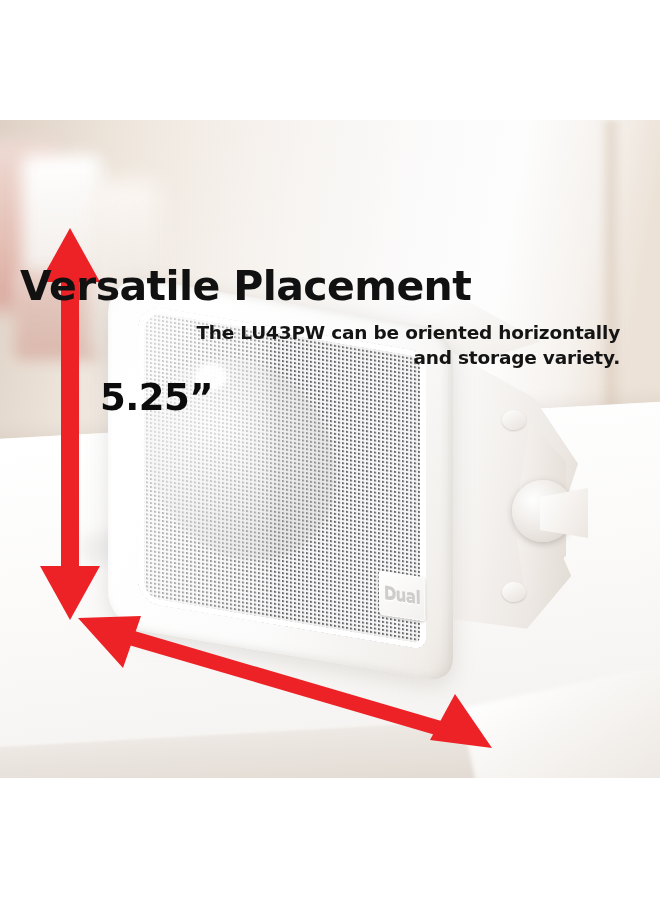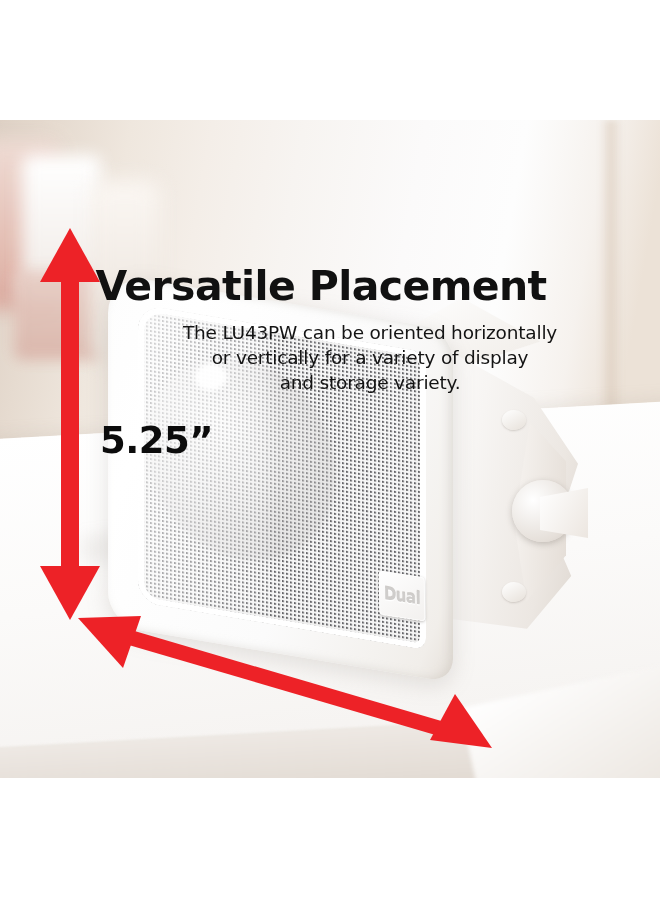--- a/index.html
+++ b/index.html
@@ -309,55 +309,54 @@
     inset: 0;
     pointer-events: none;
   }
 
   
   .headline {
     position: absolute;
     left: 20px;
     top: 143px;
     width: 602px;
-    text-align: center;
+    text-align: left;
     font-family: "DejaVu Sans", sans-serif;
     font-weight: bold;
     font-size: 41px;
     line-height: 46px;
     letter-spacing: -0.6px;
     color: #111111;
   }
   .subcopy {
     position: absolute;
     left: 120px;
     top: 200px;
     width: 500px;
-    text-align: center;
+    text-align: right;
     font-family: "DejaVu Sans", sans-serif;
-    font-weight: normal;
+    font-weight: bold;
     font-size: 18.5px;
     line-height: 25px;
     letter-spacing: -0.2px;
     color: #141414;
   }
   .subcopy div { white-space: nowrap; }
 
   .dim-label {
     position: absolute;
     font-family: "DejaVu Sans", sans-serif;
     font-weight: bold;
     color: #0c0c0c;
   }
   .dim-h {
     left: 100px;
     top: 256px;
     font-size: 37px;
     letter-spacing: -0.5px;
-    margin-top: 43px;
   }
 </style>
 </head>
 <body>
 
 <div id="stage">
 
   <div class="photo">
 
     <div class="bg-wall"></div>
@@ -406,20 +405,19 @@
         <line x1="118" y1="514" x2="452" y2="612" stroke="#ED2227" stroke-width="15"></line>
         <polygon points="78,498 141,496 123,548" fill="#ED2227"></polygon>
         <polygon points="492,628 430,620 455,574" fill="#ED2227"></polygon>
       </g>
     </svg>
 
     <div class="headline">Versatile Placement</div>
 
     <div class="subcopy">
       <div>The LU43PW can be oriented horizontally</div>
-      <div>or vertically for a variety of display</div>
       <div>and storage variety.</div>
     </div>
 
     <div class="dim-label dim-h">5.25”</div>
 
   </div>
 </div>
 
 </body></html>

